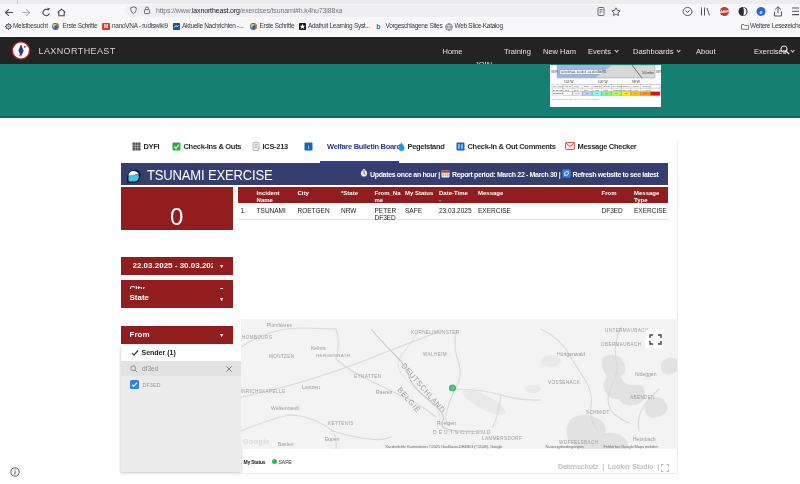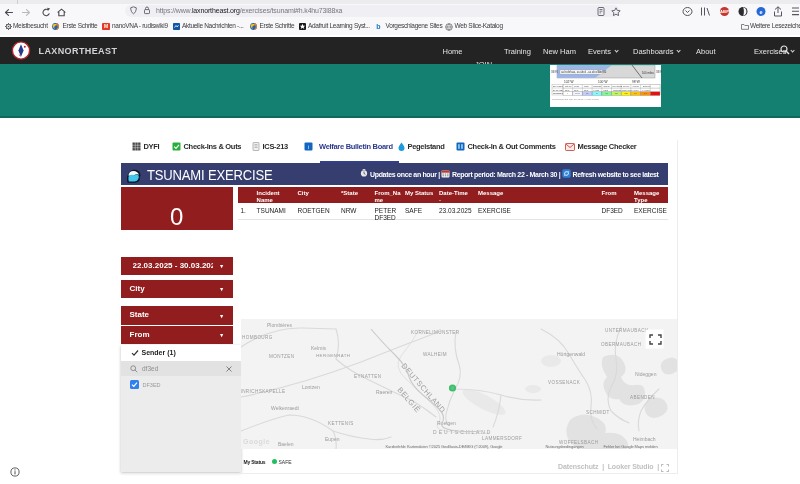--- a/index.html
+++ b/index.html
@@ -112,21 +112,21 @@
 
   <div class="abs" style="left:0;top:34.5px;width:800px;height:2.5px;background:#fff;"></div>
 
   <div class="abs" style="left:0;top:37px;width:800px;height:26.5px;background:#222322;"></div>
   <svg class="abs" style="left:11px;top:41px;" width="20" height="19" viewBox="0 0 20 19">
     <circle cx="10" cy="9.5" r="8.6" fill="#fff" stroke="#b5262c" stroke-width="1.4"></circle>
     <path d="M10 3.2 L12.6 9.5 L10 15.8 L7.4 9.5 Z" fill="#273a8e"></path>
     <circle cx="13.8" cy="5.8" r="1" fill="#b5262c"></circle>
     <path d="M8.2 13.5 l1.2 1.8" stroke="#b5262c" stroke-width="0.8"></path>
   </svg>
-  <div class="abs" style="left:38.5px;top:45.5px;font-size:9px;letter-spacing:0.4px;color:#d4d4d7;font-weight:bold;">LAXNORTHEAST</div>
+  <div class="abs" style="left:38.5px;top:45.5px;font-size:9px;letter-spacing:0.4px;color:#d4d4d7;">LAXNORTHEAST</div>
   <div class="abs" id="sitenav" style="left:0;top:37px;width:800px;height:26.5px;font-size:7.5px;color:#e4e4e6;">
       <div style="position: absolute; left: 442.5px; top: 9.5px;">Home</div>
       <div style="position: absolute; left: 475px; top: 23px;">JOIN</div>
       <div style="position: absolute; left: 504px; top: 9.5px;">Training</div>
       <div style="position: absolute; left: 543px; top: 9.5px;">New Ham</div>
       <div style="position: absolute; left: 588px; top: 9.5px;">Events<span style="display:inline-block;width:3.2px;height:3.2px;border-right:1.1px solid #d8d8da;border-bottom:1.1px solid #d8d8da;transform:rotate(45deg);margin-left:4px;vertical-align:1.5px;"></span></div>
       <div style="position: absolute; left: 633px; top: 9.5px;">Dashboards<span style="display:inline-block;width:3.2px;height:3.2px;border-right:1.1px solid #d8d8da;border-bottom:1.1px solid #d8d8da;transform:rotate(45deg);margin-left:4px;vertical-align:1.5px;"></span></div>
       <div style="position: absolute; left: 696px; top: 9.5px;">About</div>
       <div style="position: absolute; left: 730px; top: 9.5px; margin-left: 24px;">Exercises<span style="display:inline-block;width:3.2px;height:3.2px;border-right:1.1px solid #d8d8da;border-bottom:1.1px solid #d8d8da;transform:rotate(45deg);margin-left:4px;vertical-align:1.5px;"></span></div>
     </div>
@@ -250,42 +250,42 @@
         </svg>
         <span>Check-Ins &amp; Outs</span>
       </div>
       <div style="position: absolute; left: 148px; top: 5px; display: flex; align-items: center; gap: 2.5px;">
         <svg width="8" height="9" viewBox="0 0 8 9">
           <rect x="1" y="0.5" width="6" height="8" rx="0.8" fill="#f0f0f0" stroke="#999" stroke-width="0.7"></rect>
           <path d="M2.5 2.5 h3 M2.5 4 h3 M2.5 5.5 h3" stroke="#999" stroke-width="0.6"></path>
         </svg>
         <span>ICS-213</span>
       </div>
-      <div style="position: absolute; left: 200px; top: 5px; display: flex; align-items: center; gap: 6px; color: rgb(43, 58, 140);">
+      <div style="position: absolute; left: 200px; top: 5px; display: flex; align-items: center; gap: 14px; color: rgb(43, 58, 140);">
         <svg width="9" height="9" viewBox="0 0 9 9">
           <rect x="0.5" y="0.5" width="8" height="8" rx="1" fill="#1565c0"></rect>
           <text x="4.5" y="6.8" font-size="6" fill="#7fd4f7" text-anchor="middle" font-family="Liberation Sans" font-weight="bold">i</text>
         </svg>
         <span>Welfare Bulletin Board</span>
       </div>
       <div style="position: absolute; left: 294px; top: 5px; display: flex; align-items: center; gap: 2.5px;">
         <svg width="7" height="9" viewBox="0 0 7 9">
           <path d="M3.5 0.5 C5 2.8 6.5 4.5 6.5 6 a3 3 0 0 1 -6 0 C0.5 4.5 2 2.8 3.5 0.5z" fill="#1e9be0"></path>
         </svg>
         <span>Pegelstand</span>
       </div>
       <div style="position: absolute; left: 352px; top: 5px; display: flex; align-items: center; gap: 2.5px;">
         <svg width="9" height="9" viewBox="0 0 9 9">
           <rect x="0.5" y="0.5" width="8" height="8" rx="1" fill="#1565c0"></rect>
           <rect x="2.2" y="2.2" width="1.5" height="4.6" fill="#9fdbf5"></rect>
           <rect x="5.2" y="2.2" width="1.5" height="4.6" fill="#9fdbf5"></rect>
         </svg>
         <span>Check-In &amp; Out Comments</span>
       </div>
-      <div style="position: absolute; left: 461px; top: 5px; display: flex; align-items: flex-end; gap: 2.5px;">
+      <div style="position: absolute; left: 461px; top: 5px; display: flex; align-items: flex-start; gap: 2.5px;">
         <svg width="10" height="8" viewBox="0 0 10 8">
           <rect x="0.5" y="0.5" width="9" height="7" rx="0.8" fill="#fbe9e7" stroke="#c0392b" stroke-width="0.8"></rect>
           <path d="M0.8 1 L5 4.5 L9.2 1" stroke="#c0392b" stroke-width="0.8" fill="none"></path>
         </svg>
         <span>Message Checker</span>
       </div>
     </div>
   <div class="abs" style="left:319.5px;top:160.5px;width:79.5px;height:2px;background:#333f8a;"></div>
 
   <div class="abs" style="left:121px;top:162.5px;width:546.5px;height:22.5px;background:#353e6e;"></div>
@@ -317,21 +317,21 @@
         <path d="M2.1 7 v-1.6 h1.6z" fill="#fff"></path>
       </svg> Refresh website to see latest</div>
 
   <div class="abs" style="left:120.5px;top:186.5px;width:112.5px;height:43.5px;background:#921d1e;"></div>
   <div class="abs" style="left:120.5px;top:203px;width:112.5px;text-align:center;font-size:24px;color:#fff;">0</div>
 
   <div class="abs dropdown" style="left:120.5px;top:256.5px;padding-left:12px;">
       <div style="width:80px;overflow:hidden;white-space:nowrap;">22.03.2025 - 30.03.2025</div>
     </div>
   <div class="abs dropdown" style="left:120.5px;top:279.5px;">City</div>
-  <div class="abs dropdown" style="left:120.5px;top:306px;">State</div>
+  <div class="abs dropdown" style="left:120.5px;top:289px;">State</div>
   <div class="abs dropdown" style="left:120.5px;top:325.5px;">From</div>
 
   <div class="abs" style="left:120.5px;top:345px;width:120px;height:126.5px;background:#ececec;box-shadow:0 1px 3px rgba(0,0,0,0.25);">
     <div style="height:15.5px;background:#fff;position:relative;">
       <svg style="position:absolute;left:10px;top:4px;" width="8" height="8" viewBox="0 0 8 8">
           <path d="M1 4.2 L3 6.2 L7 1.5" stroke="#333" stroke-width="1.2" fill="none"></path>
         </svg>
       <div style="position:absolute;left:21px;top:4px;font-size:7px;font-weight:bold;color:#1c1c1c;">Sender (1)</div>
     </div>
     <div style="height:15px;background:#e2e2e2;position:relative;">

